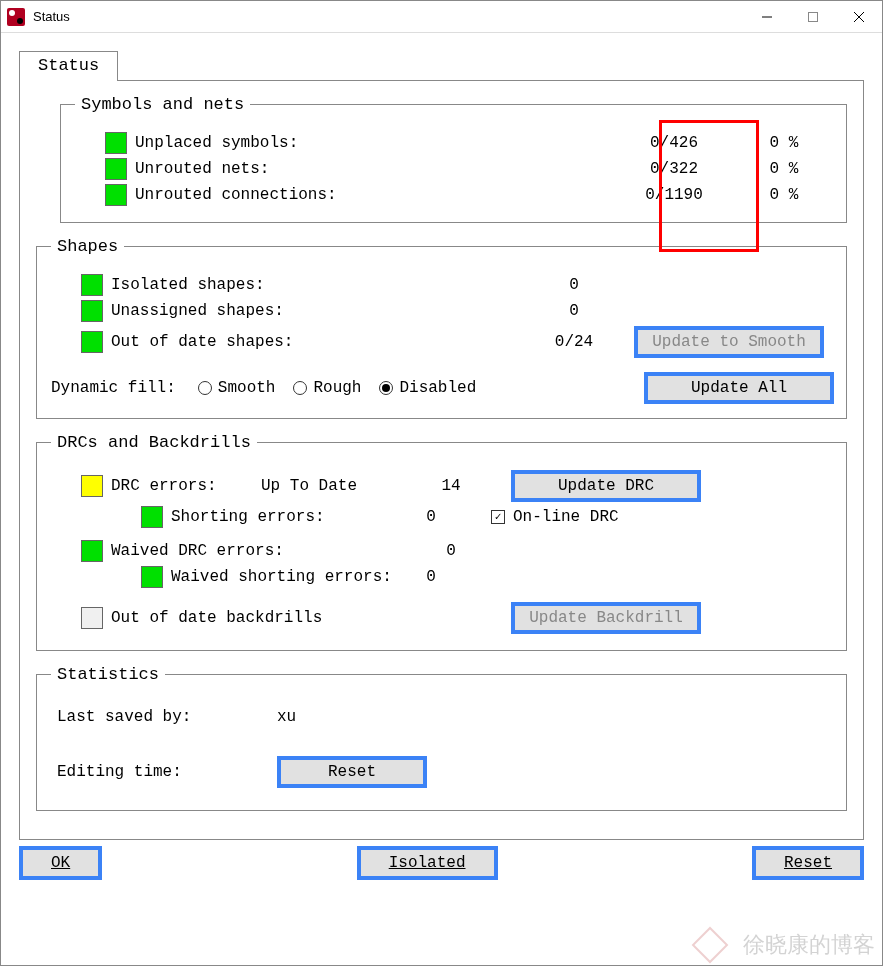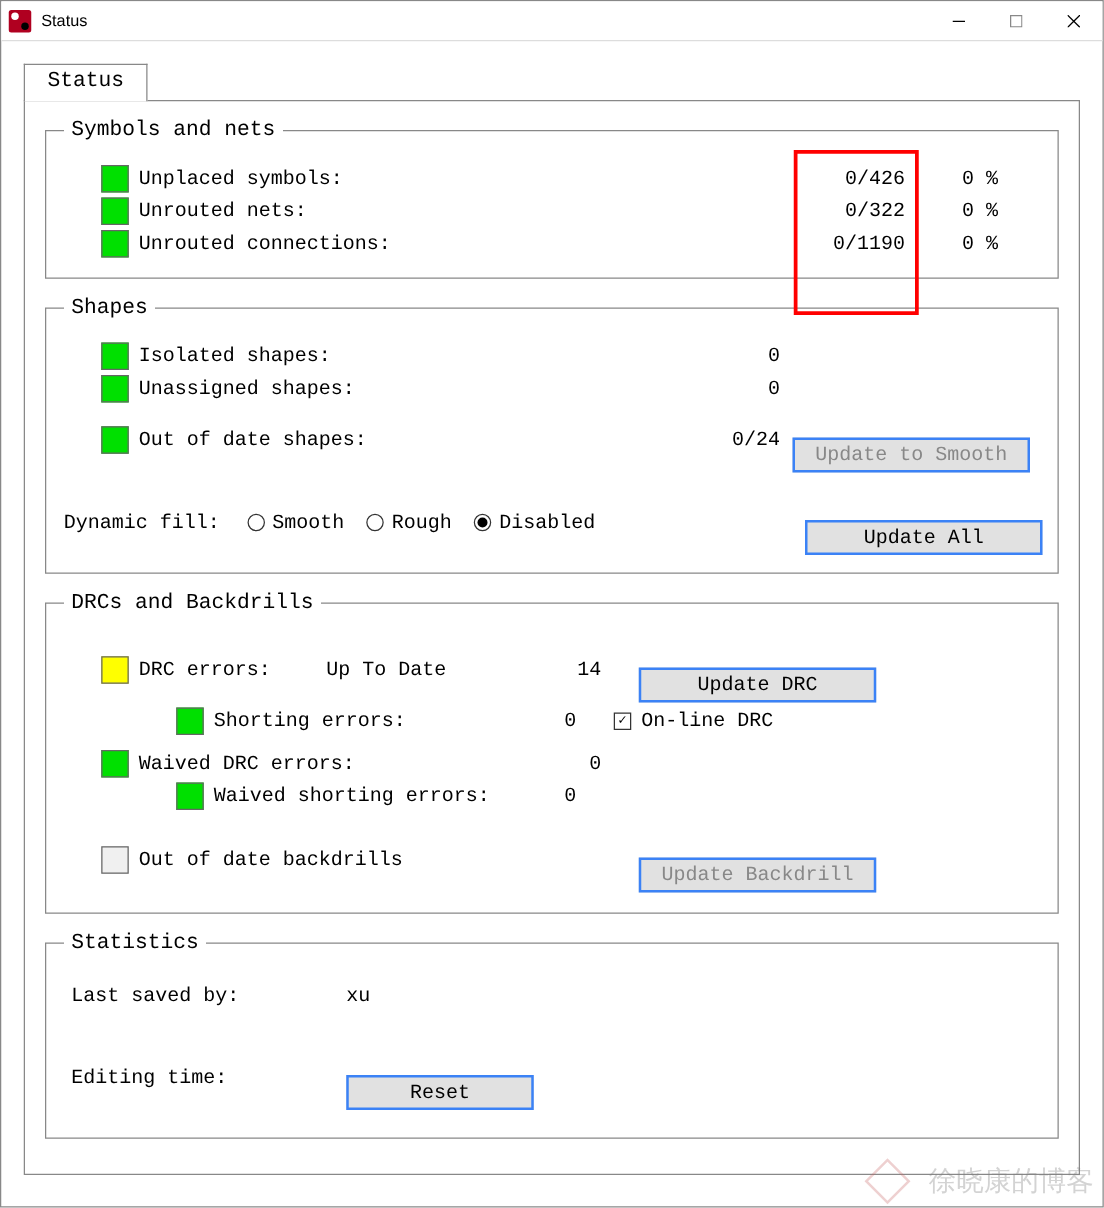--- a/index.html
+++ b/index.html
@@ -90,32 +90,31 @@
 .sq {
   width: 22px; height: 22px;
   border: 1px solid #666;
   display: inline-block;
 }
 .sq.green { background: #00e000; }
 .sq.yellow { background: #ffff00; }
 .sq.grey { background: #f0f0f0; }
 
 .lbl { white-space: nowrap; }
-.val { text-align: right; padding-right: 10px; }
+.val { text-align: center; padding-right: 10px; }
 .pct { text-align: center; }
 
 .btn {
   font-family: inherit;
   font-size: 16px;
   background: #e1e1e1;
-  border: 2px solid #3b82f6;
+  border: 4px solid #3b82f6;
   padding: 3px 12px;
   cursor: default;
   white-space: nowrap;
-  margin-top: 24px;
 }
 .btn.wide { width: 190px; }
 .btn.disabled { color: #888; }
 
 .radio-row {
   display: flex;
   align-items: center;
   gap: 18px;
   margin-top: 12px;
 }
@@ -192,21 +191,21 @@
 </div>
 
 <div class="content">
 
   <div class="tab-row">
     <div class="tab">Status</div>
   </div>
 
   <div class="tab-panel" style="position:relative;">
 
-    <fieldset style="position:relative;">
+    <fieldset style="position:relative;margin-left:24px;">
       <legend>Symbols and nets</legend>
       <div class="row symnets">
         <span></span>
         <span class="sq green"></span>
         <span class="lbl">Unplaced symbols:</span>
         <span class="val">0/426</span>
         <span class="pct">0 %</span>
       </div>
       <div class="row symnets">
         <span></span>

